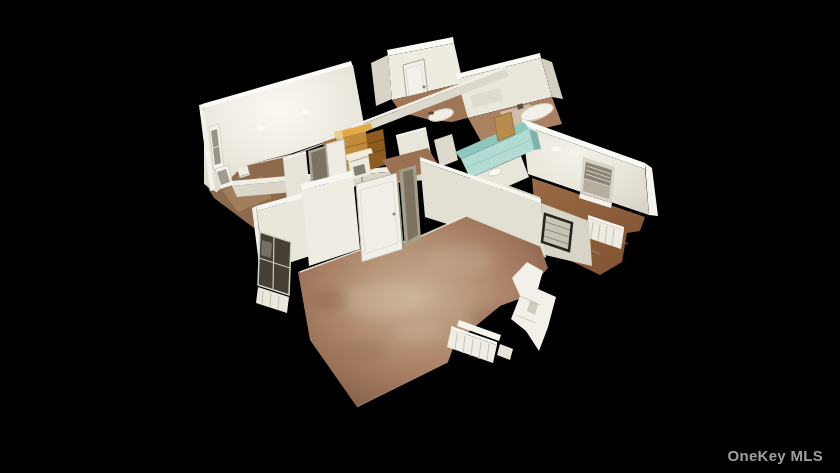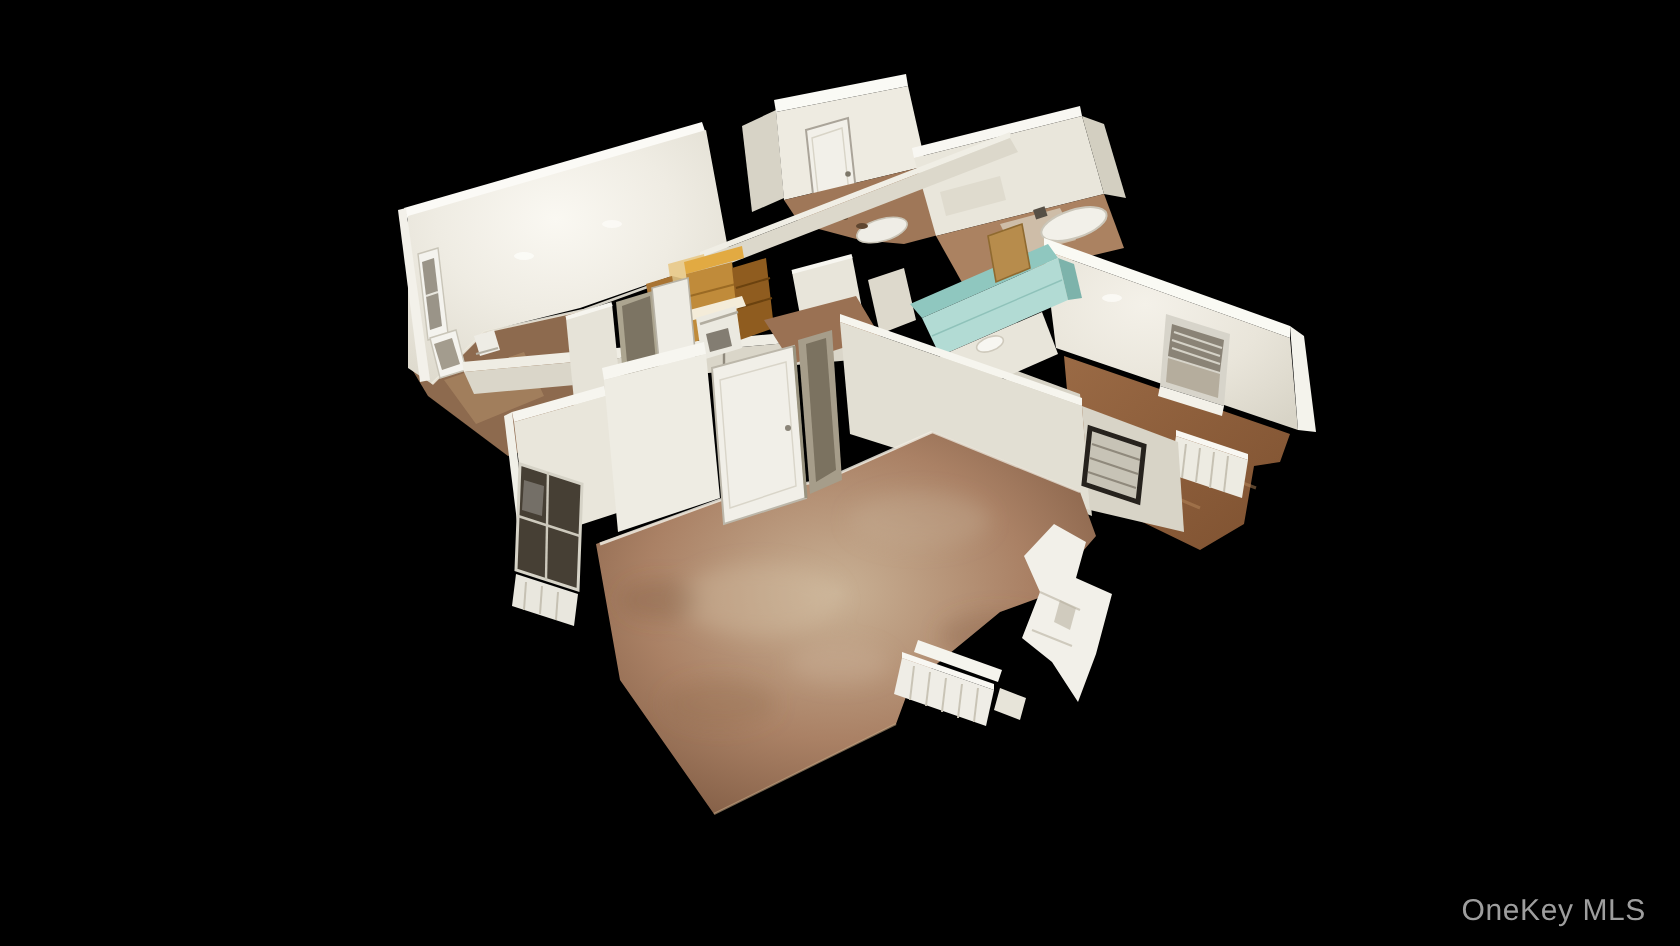--- a/index.html
+++ b/index.html
@@ -1,17 +1,17 @@
 <!DOCTYPE html>
 <html><head>
 <meta charset="utf-8">
 <style>
   html,body{margin:0;padding:0;background:#000;}
   body{font-family:"Liberation Sans",sans-serif;}
-  .stage{position:relative;width:840px;height:473px;background:#000;overflow:hidden;}
+  .stage{position:relative;width:840px;height:473px;background:#000;overflow:hidden;font-weight:bold;}
   .stage svg{position:absolute;left:0;top:0;display:block;}
   .watermark{
     position:absolute;right:17px;bottom:9px;
     color:#9e9e9e;font-size:15px;letter-spacing:.3px;
     font-family:"Liberation Sans",sans-serif;
     user-select:none;
   }
 </style>
 </head>
 <body>

